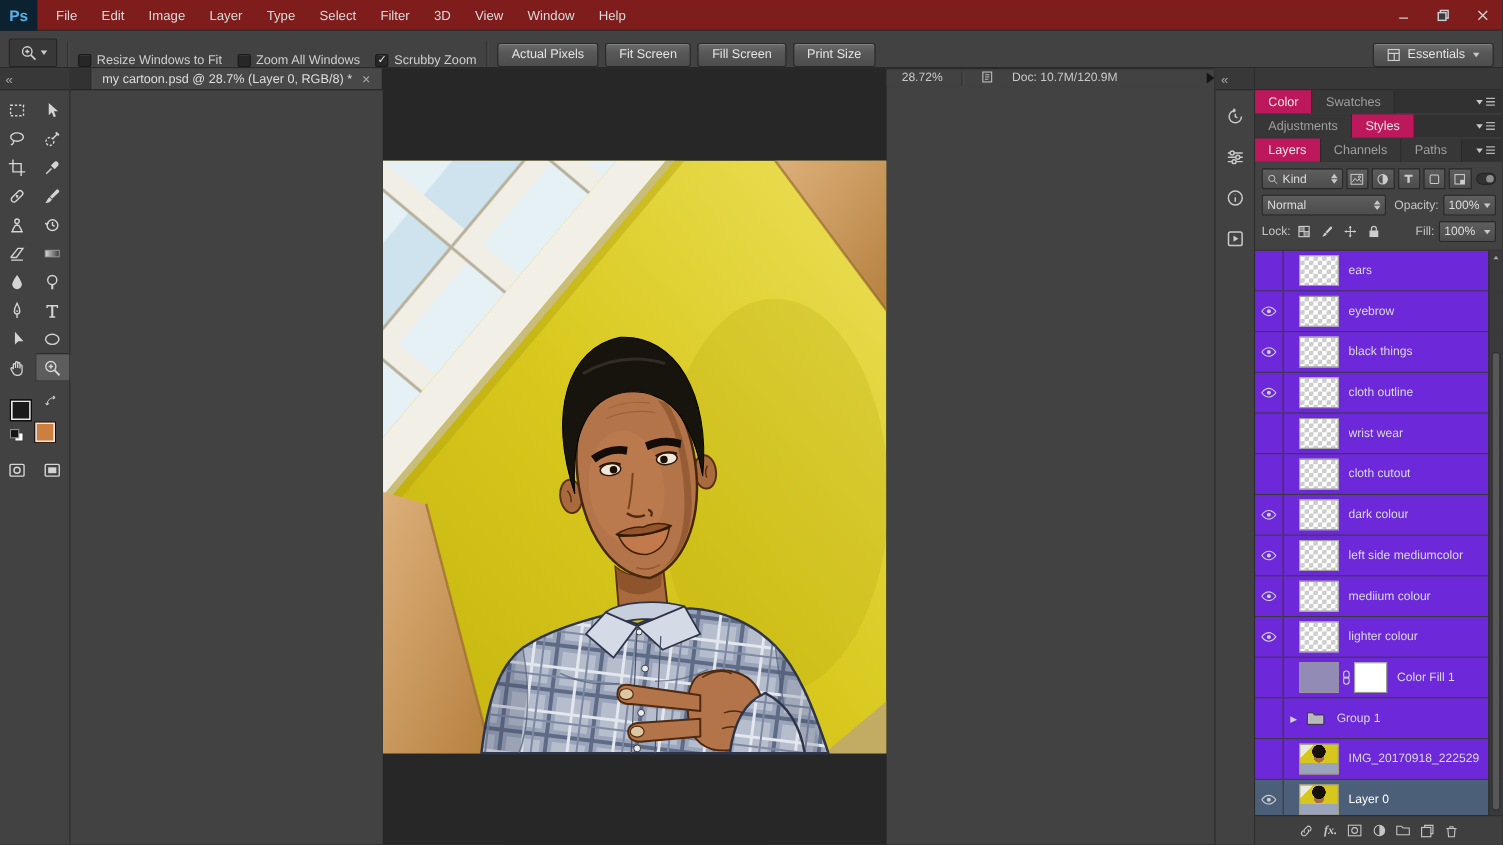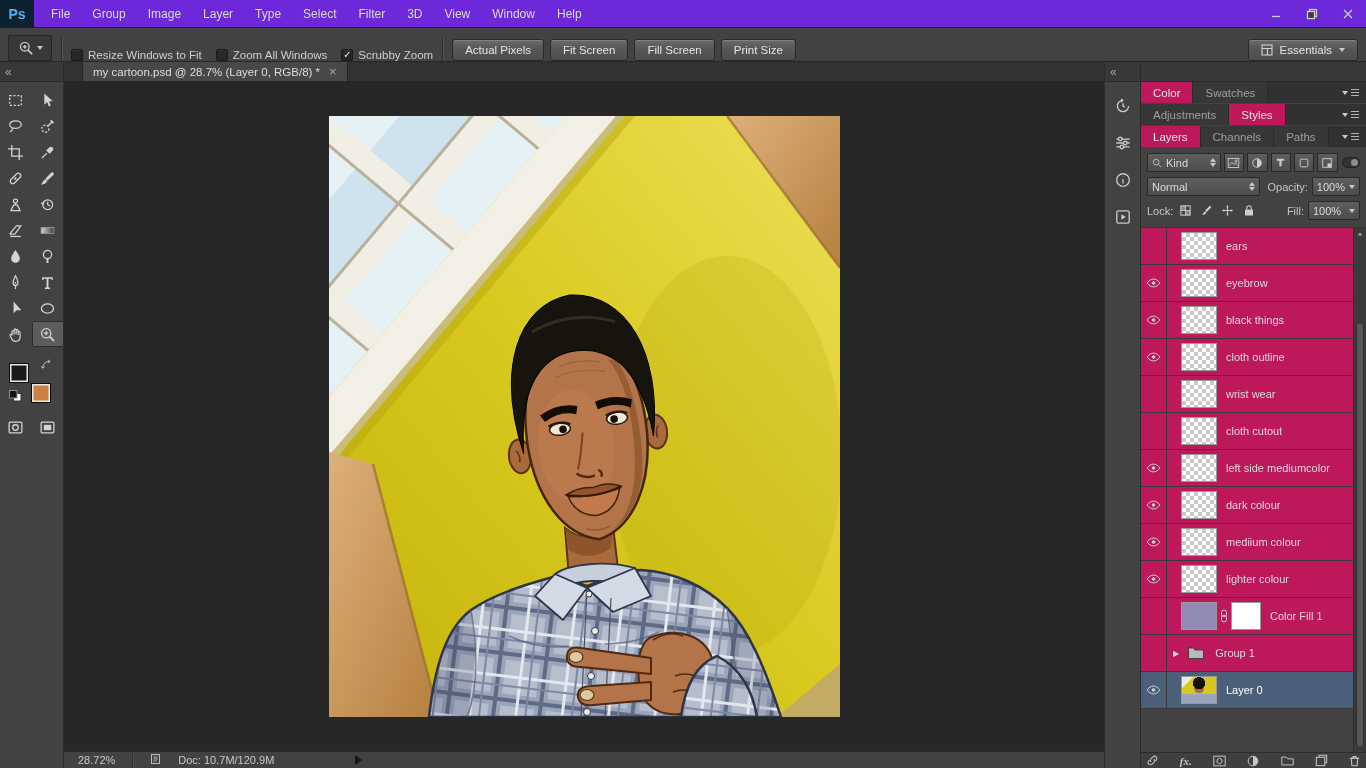--- a/index.html
+++ b/index.html
@@ -1,20 +1,20 @@
 <!DOCTYPE html>
 <html><head>
 <meta charset="utf-8">
 <style>
   *{box-sizing:border-box;margin:0;padding:0}
   body{margin:0;background:#1b1b1b;font-family:"Liberation Sans",sans-serif;user-select:none}
   #app{width:1366px;height:768px;position:relative;overflow:hidden;background:#424242;color:#d6d6d6;font-size:12px}
 
   
-  .menubar{height:28px;background:#6d28d9;border-bottom:1px solid #232323;display:flex;align-items:center}
+  .menubar{height:28px;background:#7f1d1d;border-bottom:1px solid #232323;display:flex;align-items:center}
   .ps-logo{width:34px;height:28px;background:#0d2230;color:#56b2ea;font-weight:bold;font-size:14px;display:flex;align-items:center;justify-content:center}
   .menu-items{display:flex;height:100%;margin-left:6px}
   .menu-item{padding:0 11px;height:100%;display:flex;align-items:center;color:#dadada;font-size:12px;cursor:default}
   .win-controls{margin-left:auto;display:flex;height:100%}
   .win-btn{width:36px;height:100%;display:flex;align-items:center;justify-content:center}
   .win-btn svg{stroke:#cfcfcf;stroke-width:1.3;fill:none}
 
   
   .optionsbar{height:34px;background:#424242;border-bottom:1px solid #272727;display:flex;align-items:flex-end;padding:0 8px;gap:9px}
   .tool-well{width:44px;height:26px;background:#383838;border:1px solid #262626;border-radius:2px;display:flex;align-items:center;justify-content:center;gap:3px}
@@ -41,21 +41,21 @@
   .tool.sel{background:#5d5d5d;box-shadow:inset 0 0 0 1px #2c2c2c}
   .swatches{position:relative;width:46px;height:44px;margin:12px auto 0}
   .fg-swatch{position:absolute;left:0;top:4px;width:20px;height:20px;border:1px solid #0d0d0d;box-shadow:inset 0 0 0 1.5px #e8e8e8;z-index:2}
   .bg-swatch{position:absolute;right:4px;bottom:0;width:20px;height:20px;border:1px solid #0d0d0d;box-shadow:inset 0 0 0 1.5px #e8e8e8}
   .mini-default{position:absolute;left:0;bottom:-2px}
   .swap-ico{position:absolute;right:2px;top:0}
   .tb-extra{display:grid;grid-template-columns:32px 32px;justify-content:center;margin-top:12px}
   .tb-extra .tool{height:24px}
 
   
-  .doc-col{flex:1;display:flex;flex-direction:column;min-width:0}
+  .doc-col{flex:1;display:flex;flex-direction:row;min-width:0}
   .tabbar{height:20px;background:#323232;border-bottom:1px solid #262626;display:flex;align-items:stretch}
   .doctab{margin-left:18px;background:#484848;border-right:1px solid #262626;border-left:1px solid #262626;display:flex;align-items:center;padding:0 10px;gap:9px;font-size:11.5px;color:#dedede}
   .tab-close{color:#a9a9a9;font-size:13px;line-height:1}
   .canvas{flex:1;background:#272727;display:flex;align-items:center;justify-content:center;overflow:hidden}
   .art{width:511px;height:601px;display:block}
   .statusbar{height:17px;background:#424242;border-top:1px solid #292929;display:flex;align-items:center;padding-left:14px;font-size:11px;color:#c9c9c9;gap:17px}
   .statusbar .vsep{height:13px}
   .status-arrow{width:0;height:0;border-top:5px solid transparent;border-bottom:5px solid transparent;border-left:7px solid #151515;margin-left:64px}
   .doc-ico svg{stroke:#bdbdbd;fill:none;stroke-width:1}
 
@@ -86,21 +86,21 @@
   .tri-down{width:0;height:0;border-left:3px solid transparent;border-right:3px solid transparent;border-top:4px solid #c9c9c9}
   .filter-ico{width:21px;height:19px;background:linear-gradient(#5e5e5e,#4c4c4c);border:1px solid #282828;display:flex;align-items:center;justify-content:center;margin-left:-1px}
   .filter-ico svg{stroke:#cdcdcd;stroke-width:1.1;fill:none}
   .switch{margin-left:auto;width:19px;height:11px;border-radius:6px;background:#323232;border:1px solid #222;position:relative}
   .switch::after{content:"";position:absolute;right:1px;top:1px;width:7px;height:7px;border-radius:50%;background:#8d8d8d}
   .lock-ico{width:17px;height:17px;display:flex;align-items:center;justify-content:center}
   .lock-ico svg{stroke:#cdcdcd;stroke-width:1.1;fill:none}
 
   
   .layers-list{flex:1;margin-top:3px;background:#424242;position:relative;overflow:hidden;border-top:1px solid #343434}
-  .layer-row{height:37px;display:flex;align-items:center;border-bottom:1px solid #393939;background:#be185d;padding-right:14px}
+  .layer-row{height:37px;display:flex;align-items:center;border-bottom:1px solid #393939;background:#6d28d9;padding-right:14px}
   .layer-row.selected{background:#4c5f79}
   .eye-cell{width:26px;align-self:stretch;border-right:1px solid #383838;display:flex;align-items:center;justify-content:center;flex:none}
   .eye{visibility:hidden}
   .eye.on{visibility:visible}
   .group-arrow{display:none;font-size:8px;color:#cfcfcf;margin-left:6px}
   .grp .group-arrow{display:inline-block}
   .thumb{width:36px;height:28px;margin-left:14px;border:1px solid #989898;flex:none;background-color:#fff;
     background-image:linear-gradient(45deg,#c9c9c9 25%,transparent 25%,transparent 75%,#c9c9c9 75%),linear-gradient(45deg,#c9c9c9 25%,transparent 25%,transparent 75%,#c9c9c9 75%);
     background-size:8px 8px;background-position:0 0,4px 4px}
   .thumb.k-fill{background-image:none}
@@ -116,36 +116,36 @@
   .mask-bits{display:none}
   .maskrow .mask-bits{display:flex;align-items:center}
   .mask-thumb{width:30px;height:28px;background:#fff;border:1px solid #989898;margin-left:3px}
   .layer-name{margin-left:9px;font-size:11px;color:#dadada;white-space:nowrap;overflow:hidden;text-overflow:ellipsis}
   .layer-row.selected .layer-name{color:#fff}
   .scrollbar{position:absolute;top:0;right:0;bottom:0;width:13px;background:#3a3a3a;border-left:1px solid #2e2e2e}
   .sb-up{height:12px;display:flex;align-items:center;justify-content:center}
   .sb-up .tri-up{border-bottom-color:#a5a5a5;transform:scale(.8)}
   .sb-thumb{position:absolute;top:18%;bottom:4px;left:2px;right:2px;background:#575757;border:1px solid #2d2d2d;border-radius:6px}
 
-  .layers-footer{height:16px;background:#3f3f3f;border-top:1px solid #2c2c2c;display:flex;align-items:center;justify-content:space-between;flex:none}
+  .layers-footer{height:27px;background:#3f3f3f;border-top:1px solid #2c2c2c;display:flex;align-items:center;justify-content:center;flex:none}
   .foot-ico{display:flex;align-items:center;justify-content:center;width:22px;height:16px}
   .foot-ico svg{stroke:#c6c6c6;stroke-width:1.1;fill:none}
   .fx-text{font-family:"Liberation Serif",serif;font-style:italic;font-weight:bold;font-size:11px;color:#c6c6c6}
 </style>
 </head>
 <body>
 
 <div id="app">
 
   <div class="menubar">
     <div class="ps-logo">Ps</div>
     <div class="menu-items">
 
     <div class="menu-item">File</div>
-        <div class="menu-item">Group</div>
+        <div class="menu-item">Edit</div>
         <div class="menu-item">Image</div>
         <div class="menu-item">Layer</div>
         <div class="menu-item">Type</div>
         <div class="menu-item">Select</div>
         <div class="menu-item">Filter</div>
         <div class="menu-item">3D</div>
         <div class="menu-item">View</div>
         <div class="menu-item">Window</div>
         <div class="menu-item">Help</div>
       </div>
@@ -772,34 +772,34 @@
             <div class="layer-row">
               <div class="eye-cell">
                 <svg class="eye on" viewBox="0 0 16 11" width="15" height="10">
                   <path d="M1 5.5C3 2.6 5.4 1.2 8 1.2s5 1.4 7 4.3c-2 2.9-4.4 4.3-7 4.3S3 8.4 1 5.5Z" fill="none" stroke="#cfcfcf" stroke-width="1.1"></path>
                   <circle cx="8" cy="5.5" r="2" fill="#cfcfcf"></circle>
                 </svg>
               </div>
 
               <div class="thumb k-checker"></div>
 
+              <span class="layer-name">dark colour</span>
+            </div>
+
+            <div class="layer-row">
+              <div class="eye-cell">
+                <svg class="eye on" viewBox="0 0 16 11" width="15" height="10">
+                  <path d="M1 5.5C3 2.6 5.4 1.2 8 1.2s5 1.4 7 4.3c-2 2.9-4.4 4.3-7 4.3S3 8.4 1 5.5Z" fill="none" stroke="#cfcfcf" stroke-width="1.1"></path>
+                  <circle cx="8" cy="5.5" r="2" fill="#cfcfcf"></circle>
+                </svg>
+              </div>
+
+              <div class="thumb k-checker"></div>
+
               <span class="layer-name">left side mediumcolor</span>
-            </div>
-
-            <div class="layer-row">
-              <div class="eye-cell">
-                <svg class="eye on" viewBox="0 0 16 11" width="15" height="10">
-                  <path d="M1 5.5C3 2.6 5.4 1.2 8 1.2s5 1.4 7 4.3c-2 2.9-4.4 4.3-7 4.3S3 8.4 1 5.5Z" fill="none" stroke="#cfcfcf" stroke-width="1.1"></path>
-                  <circle cx="8" cy="5.5" r="2" fill="#cfcfcf"></circle>
-                </svg>
-              </div>
-
-              <div class="thumb k-checker"></div>
-
-              <span class="layer-name">dark colour</span>
             </div>
 
             <div class="layer-row">
               <div class="eye-cell">
                 <svg class="eye on" viewBox="0 0 16 11" width="15" height="10">
                   <path d="M1 5.5C3 2.6 5.4 1.2 8 1.2s5 1.4 7 4.3c-2 2.9-4.4 4.3-7 4.3S3 8.4 1 5.5Z" fill="none" stroke="#cfcfcf" stroke-width="1.1"></path>
                   <circle cx="8" cy="5.5" r="2" fill="#cfcfcf"></circle>
                 </svg>
               </div>
 
@@ -850,20 +850,32 @@
               </div>
               <span class="group-arrow">▶</span>
 
               <svg class="folder-ico" viewBox="0 0 18 14" width="18" height="14">
                 <path d="M1.5 2h5l1.5 2h8.5v8.5h-15Z" fill="#b9b9b9" stroke="#2e2e2e" stroke-width=".8"></path>
               </svg>
 
               <span class="layer-name">Group 1</span>
             </div>
 
+            <div class="layer-row">
+              <div class="eye-cell">
+                <svg class="eye" viewBox="0 0 16 11" width="15" height="10">
+                  <path d="M1 5.5C3 2.6 5.4 1.2 8 1.2s5 1.4 7 4.3c-2 2.9-4.4 4.3-7 4.3S3 8.4 1 5.5Z" fill="none" stroke="#cfcfcf" stroke-width="1.1"></path>
+                  <circle cx="8" cy="5.5" r="2" fill="#cfcfcf"></circle>
+                </svg>
+              </div>
+
+              <div class="thumb k-photo"></div>
+
+              <span class="layer-name">IMG_20170918_222529</span>
+            </div>
 
             <div class="layer-row selected">
               <div class="eye-cell">
                 <svg class="eye on" viewBox="0 0 16 11" width="15" height="10">
                   <path d="M1 5.5C3 2.6 5.4 1.2 8 1.2s5 1.4 7 4.3c-2 2.9-4.4 4.3-7 4.3S3 8.4 1 5.5Z" fill="none" stroke="#cfcfcf" stroke-width="1.1"></path>
                   <circle cx="8" cy="5.5" r="2" fill="#cfcfcf"></circle>
                 </svg>
               </div>
 
               <div class="thumb k-photo"></div>

